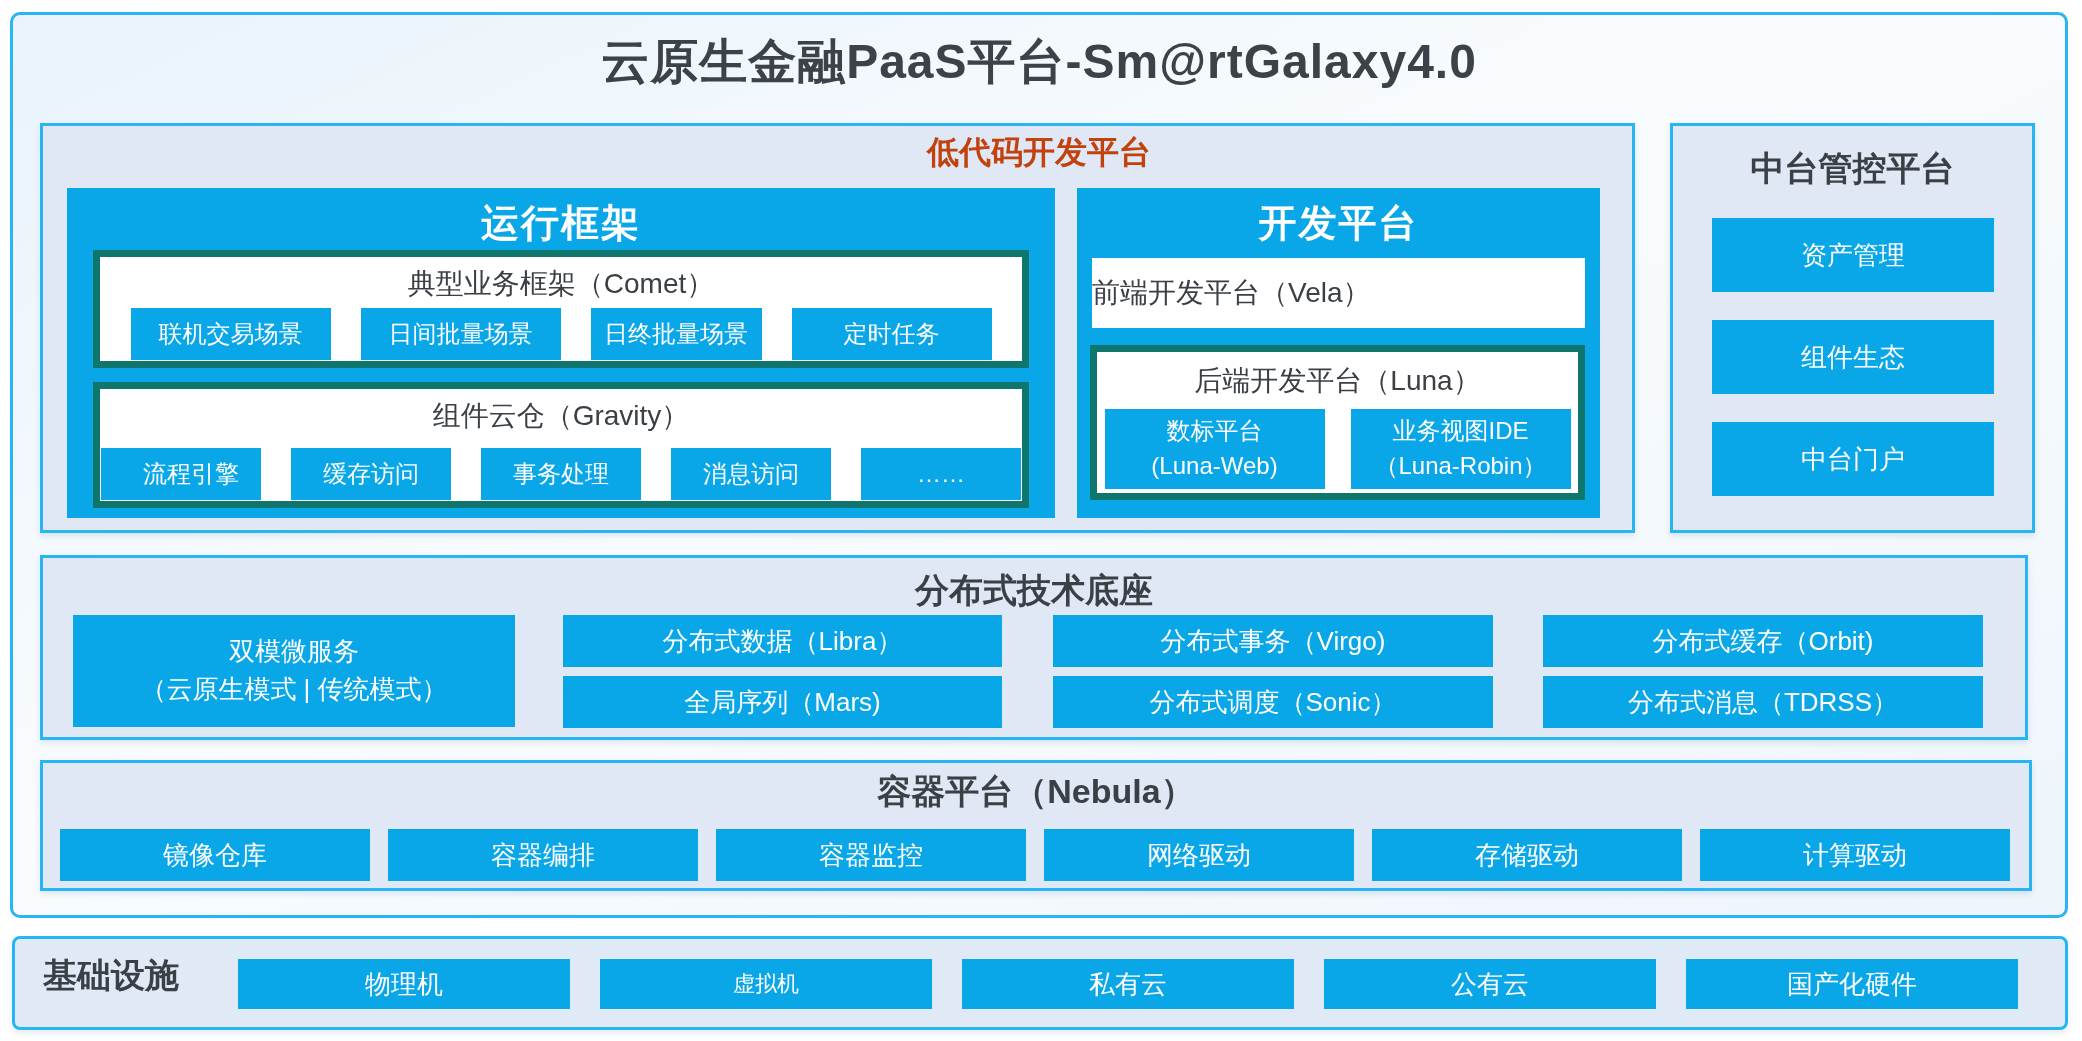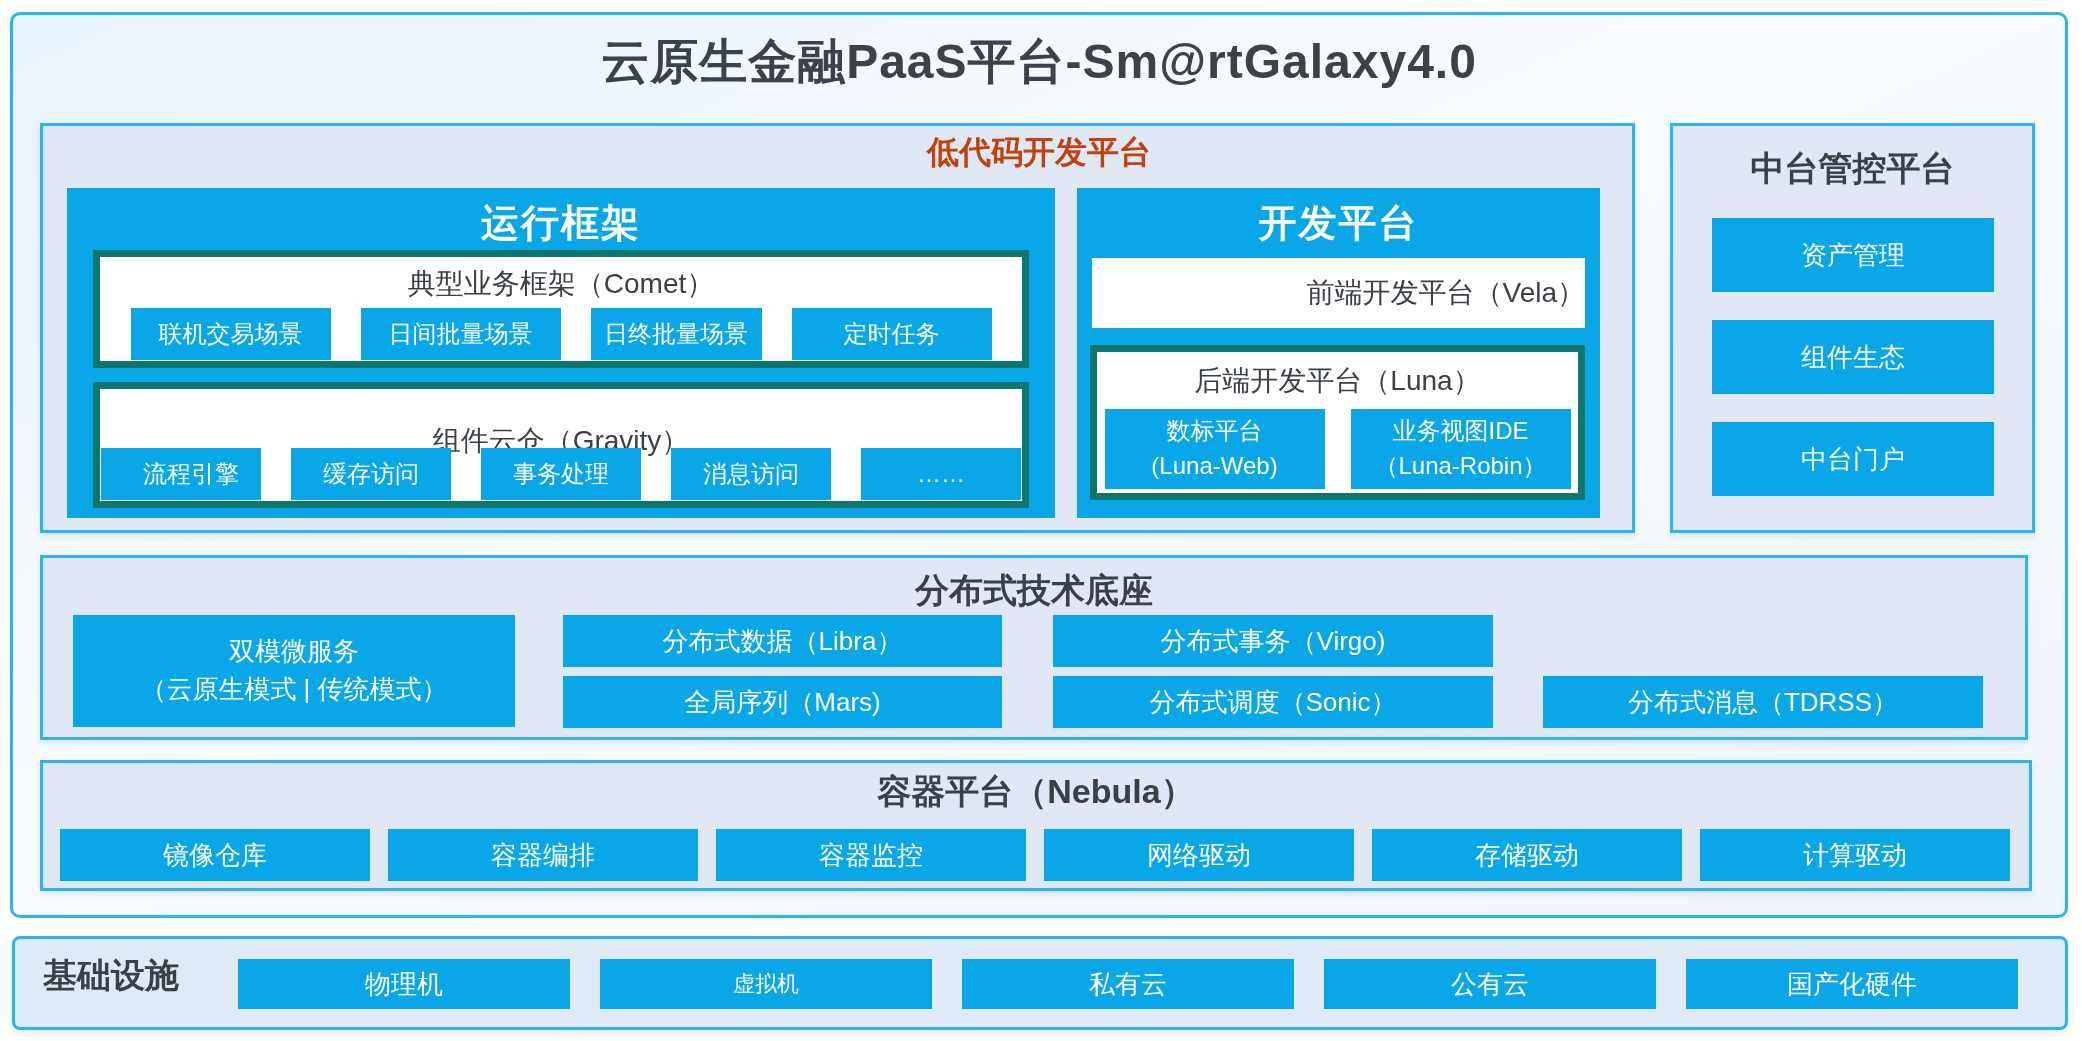--- a/index.html
+++ b/index.html
@@ -89,35 +89,35 @@
     <div class="white-box-heading" style="top:8px;">典型业务框架（Comet）</div>
     <div class="btn-row" style="left:0;top:51px;width:100%;gap:30px;">
       <div class="blue-btn" style="width:200px;height:52px;">联机交易场景</div>
       <div class="blue-btn" style="width:200px;height:52px;">日间批量场景</div>
       <div class="blue-btn" style="width:171px;height:52px;">日终批量场景</div>
       <div class="blue-btn" style="width:200px;height:52px;">定时任务</div>
     </div>
   </div>
 
   <div class="abs white-box" style="left:93px;top:382px;width:936px;height:126px;">
-    <div class="white-box-heading" style="top:8px;margin-top:25px;">组件云仓（Gravity）</div>
+    <div class="white-box-heading" style="top:8px;">组件云仓（Gravity）</div>
     <div class="btn-row" style="left:0;top:59px;width:100%;gap:30px;">
       <div class="blue-btn" style="width:160px;height:52px;padding-left:20px;">流程引擎</div>
       <div class="blue-btn" style="width:160px;height:52px;">缓存访问</div>
       <div class="blue-btn" style="width:160px;height:52px;">事务处理</div>
       <div class="blue-btn" style="width:160px;height:52px;">消息访问</div>
       <div class="blue-btn" style="width:160px;height:52px;">……</div>
     </div>
   </div>
 
   <div class="abs blue-panel" style="left:1077px;top:188px;width:523px;height:330px;">
     <div class="blue-panel-title" style="top:10px;">开发平台</div>
   </div>
 
-  <div class="abs white-box no-border" style="left:1092px;top:258px;width:493px;height:70px;display:flex;align-items:center;justify-content:flex-end;">
+  <div class="abs white-box no-border" style="left:1092px;top:258px;width:493px;height:70px;display:flex;align-items:center;justify-content:flex-start;">
     <span style="font-size:28px;font-weight:500;">前端开发平台（Vela）</span>
   </div>
 
   <div class="abs white-box" style="left:1090px;top:345px;width:495px;height:155px;">
     <div class="white-box-heading" style="top:10px;">后端开发平台（Luna）</div>
     <div class="btn-row" style="left:0;top:57px;width:100%;gap:26px;">
       <div class="blue-btn two-line" style="width:220px;height:80px;">
         <span>数标平台</span>
         <span>(Luna-Web)</span>
       </div>
@@ -139,20 +139,21 @@
     <div class="panel-heading" style="top:10px;font-size:34px;">分布式技术底座</div>
   </div>
   <div class="abs blue-btn two-line dist-block" style="left:73px;top:615px;width:442px;height:112px;">
     <span>双模微服务</span>
     <span>（云原生模式 | 传统模式）</span>
   </div>
   <div class="abs blue-btn dist-block" style="left:563px;top:615px;width:439px;height:52px;">分布式数据（Libra）</div>
   <div class="abs blue-btn dist-block" style="left:563px;top:676px;width:439px;height:52px;">全局序列（Mars)</div>
   <div class="abs blue-btn dist-block" style="left:1053px;top:615px;width:440px;height:52px;">分布式事务（Virgo)</div>
   <div class="abs blue-btn dist-block" style="left:1053px;top:676px;width:440px;height:52px;">分布式调度（Sonic）</div>
+  <div class="abs blue-btn dist-block" style="left:1543px;top:615px;width:440px;height:52px;">分布式缓存（Orbit)</div>
   <div class="abs blue-btn dist-block" style="left:1543px;top:676px;width:440px;height:52px;">分布式消息（TDRSS）</div>
 
   <div class="abs cyan-panel" style="left:40px;top:760px;width:1992px;height:131px;">
     <div class="panel-heading" style="top:6px;font-size:34px;">容器平台（Nebula）</div>
   </div>
   <div class="abs blue-btn" style="left:60px;top:829px;width:310px;height:52px;font-size:26px;">镜像仓库</div>
   <div class="abs blue-btn" style="left:388px;top:829px;width:310px;height:52px;font-size:26px;">容器编排</div>
   <div class="abs blue-btn" style="left:716px;top:829px;width:310px;height:52px;font-size:26px;">容器监控</div>
   <div class="abs blue-btn" style="left:1044px;top:829px;width:310px;height:52px;font-size:26px;">网络驱动</div>
   <div class="abs blue-btn" style="left:1372px;top:829px;width:310px;height:52px;font-size:26px;">存储驱动</div>

